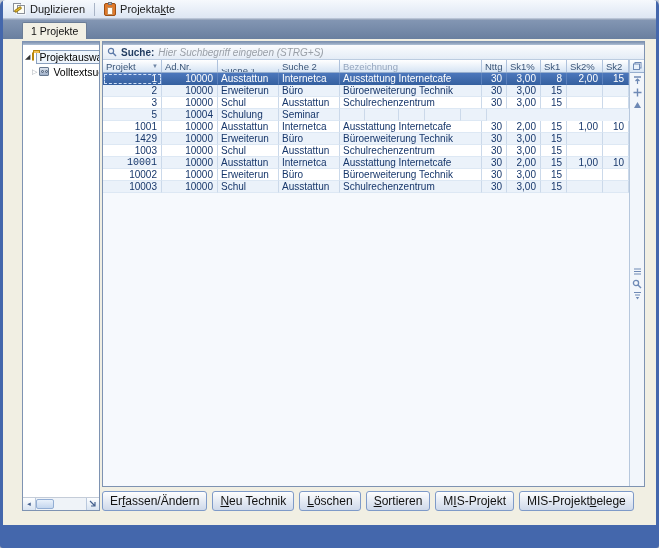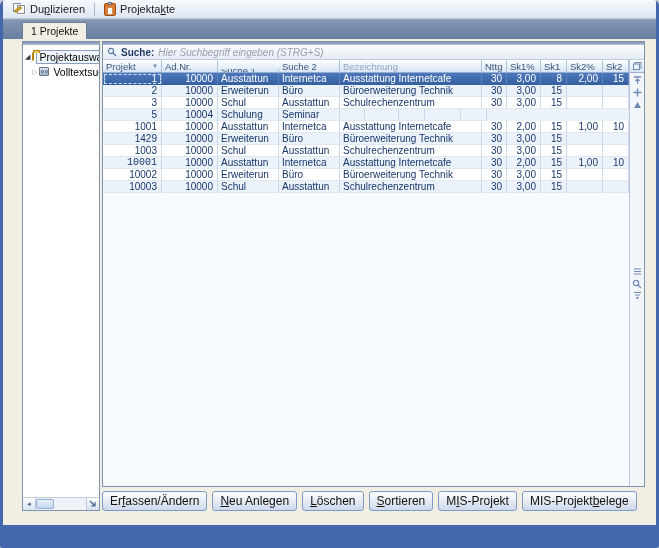--- a/index.html
+++ b/index.html
@@ -382,21 +382,21 @@
 
       <div class="button-row" id="buttonRow">
           <button class="btn">
             <span>Er</span>
             <u>f</u>
             <span>assen/Ändern</span>
           </button>
           <button class="btn">
             <span></span>
             <u>N</u>
-            <span>eu Anlegen</span>
+            <span>eu Technik</span>
           </button>
           <button class="btn">
             <span></span>
             <u>L</u>
             <span>öschen</span>
           </button>
           <button class="btn">
             <span></span>
             <u>S</u>
             <span>ortieren</span>

